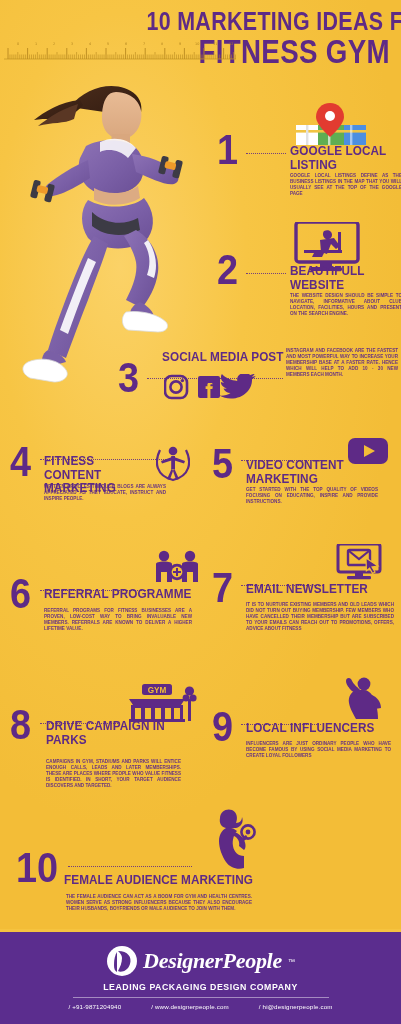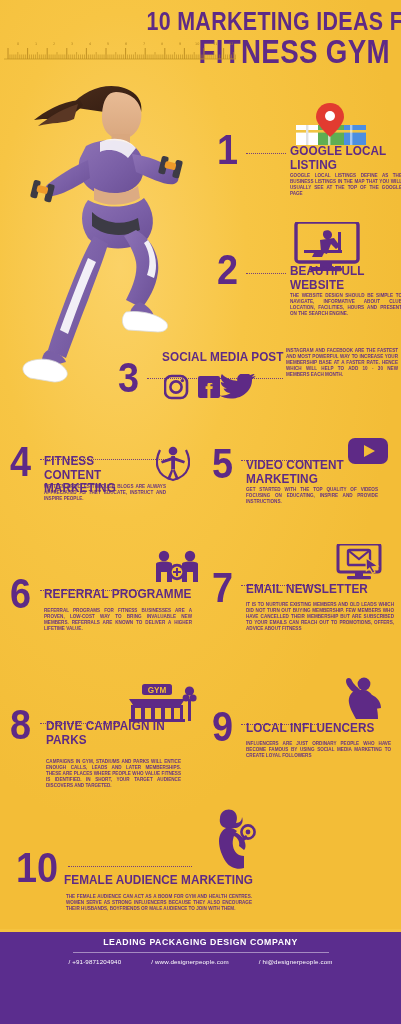--- a/index.html
+++ b/index.html
@@ -582,20 +582,30 @@
       <circle cx="42" cy="24" r="2.4" fill="#5e2a86"></circle>
       <path d="M33 32 L 40 27 L 42 30 L 35 35 Z" fill="#5e2a86"></path>
     </svg>
     <div class="num">10</div>
     <div class="dots"></div>
     <div class="head">FEMALE AUDIENCE MARKETING</div>
     <div class="body">THE FEMALE AUDIENCE CAN ACT AS A BOOM FOR GYM AND HEALTH CENTRES. WOMEN SERVE AS STRONG INFLUENCERS BECAUSE THEY ALSO ENCOURAGE THEIR HUSBANDS, BOYFRIENDS OR MALE AUDIENCE TO JOIN WITH THEM.</div>
   </div>
 
   <div class="footer">
+    <div class="brand-row">
+      <svg width="32" height="32" viewBox="0 0 32 32">
+        <circle cx="16" cy="16" r="15" fill="#ffffff"></circle>
+        <path d="M12 6 C 22 6, 26 12, 24 19 C 22 26, 15 28, 12 26 C 14 22, 16 18, 16 13
+                 C 16 10, 14 8, 12 6 Z" fill="#5b2d8e"></path>
+        <path d="M11 7 L 11 27 C 9 26, 8 24, 8 20 C 8 14, 9 10, 11 7 Z" fill="#5b2d8e"></path>
+      </svg>
+      <span class="brand-name">DesignerPeople</span>
+      <span class="brand-tm">™</span>
+    </div>
     <div class="tagline">LEADING PACKAGING DESIGN COMPANY</div>
     <div class="divider"></div>
     <div class="contact-row">
       <span class="contact">/ +91-9871204940</span>
       <span class="contact">/ www.designerpeople.com</span>
       <span class="contact">/ hi@designerpeople.com</span>
     </div>
   </div>
 
 </div>

